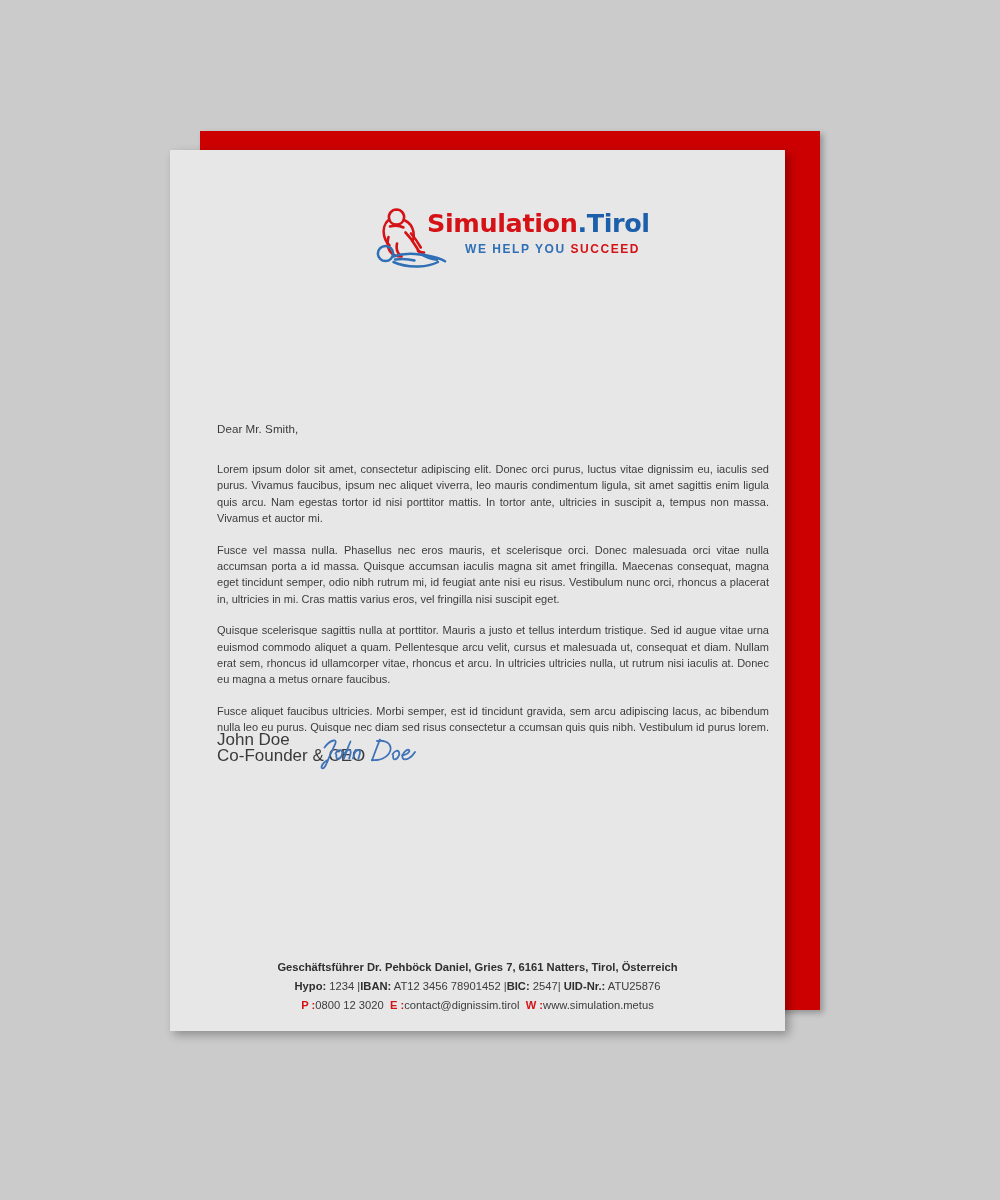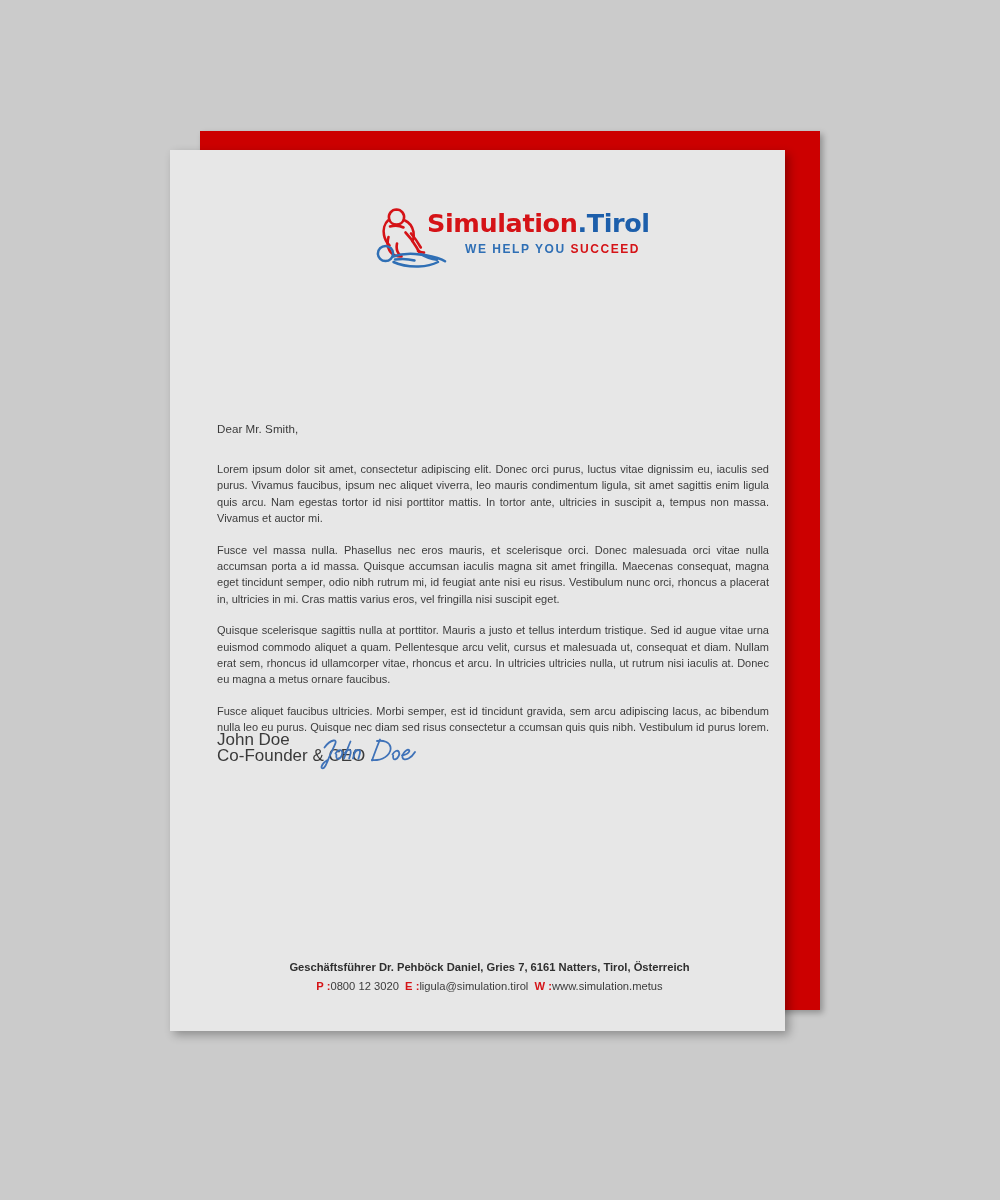--- a/index.html
+++ b/index.html
@@ -133,21 +133,20 @@
     height: 34px;
   }
 
   
   .footer {
     position: absolute;
     left: 0;
     top: 808px;
     width: 615px;
     text-align: center;
-    padding-left: 12px;
   }
   .footer-line {
     font-size: 11.2px;
     line-height: 19px;
     color: #3c3c3c;
     white-space: nowrap;
   }
   .f-bold  { font-weight: 700; color: #2f2f2f; }
   .f-red   { font-weight: 700; color: #d51317; }
   .f-sep   { color: #3c3c3c; }
@@ -245,23 +244,33 @@
         </svg>
       </div>
     </div>
 
     <div class="footer">
 
       <div class="footer-line">
         <span class="f-bold">Geschäftsführer Dr. Pehböck Daniel, Gries 7, 6161 Natters, Tirol, Österreich</span>
       </div>
 
+      <div class="footer-line">
+        <span class="f-bold">Hypo:</span>
+        <span>1234</span>
+        <span class="f-sep">|</span><span class="f-bold">IBAN:</span>
+        <span>AT12 3456 78901452</span>
+        <span class="f-sep">|</span><span class="f-bold">BIC:</span>
+        <span>2547</span><span class="f-sep">|</span>
+        <span class="f-bold">UID-Nr.:</span>
+        <span>ATU25876</span>
+      </div>
 
       <div class="footer-line contact">
         <span class="f-red">P :</span><span>0800 12 3020</span>&nbsp;
-        <span class="f-red">E :</span><span>ligula@simulation.tirol</span>&nbsp;
+        <span class="f-red">E :</span><span>contact@dignissim.tirol</span>&nbsp;
         <span class="f-red">W :</span><span>www.simulation.metus</span>
       </div>
 
     </div>
 
   </div>
 </div>
 
 </body></html>

